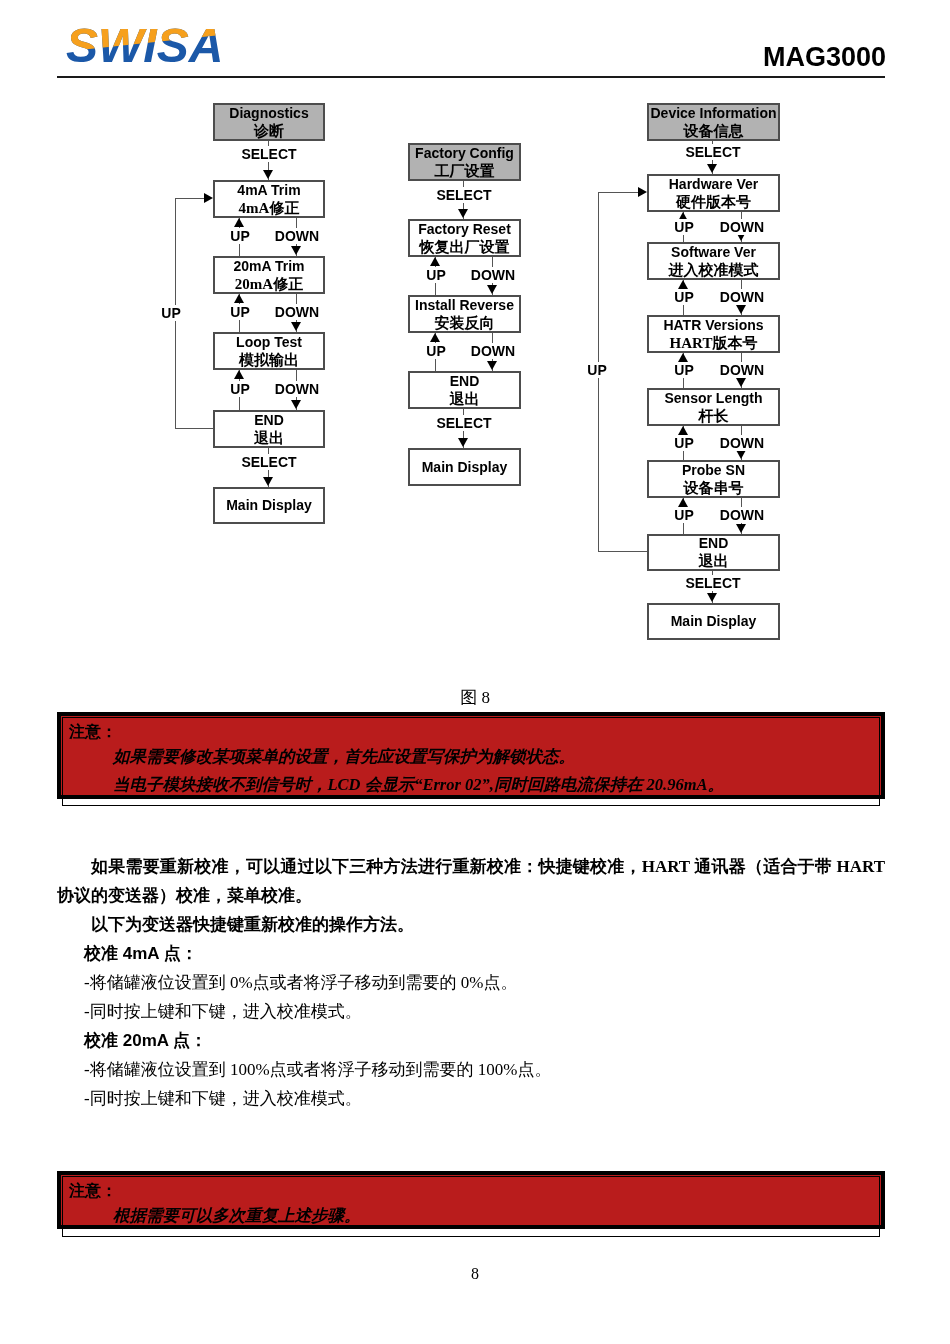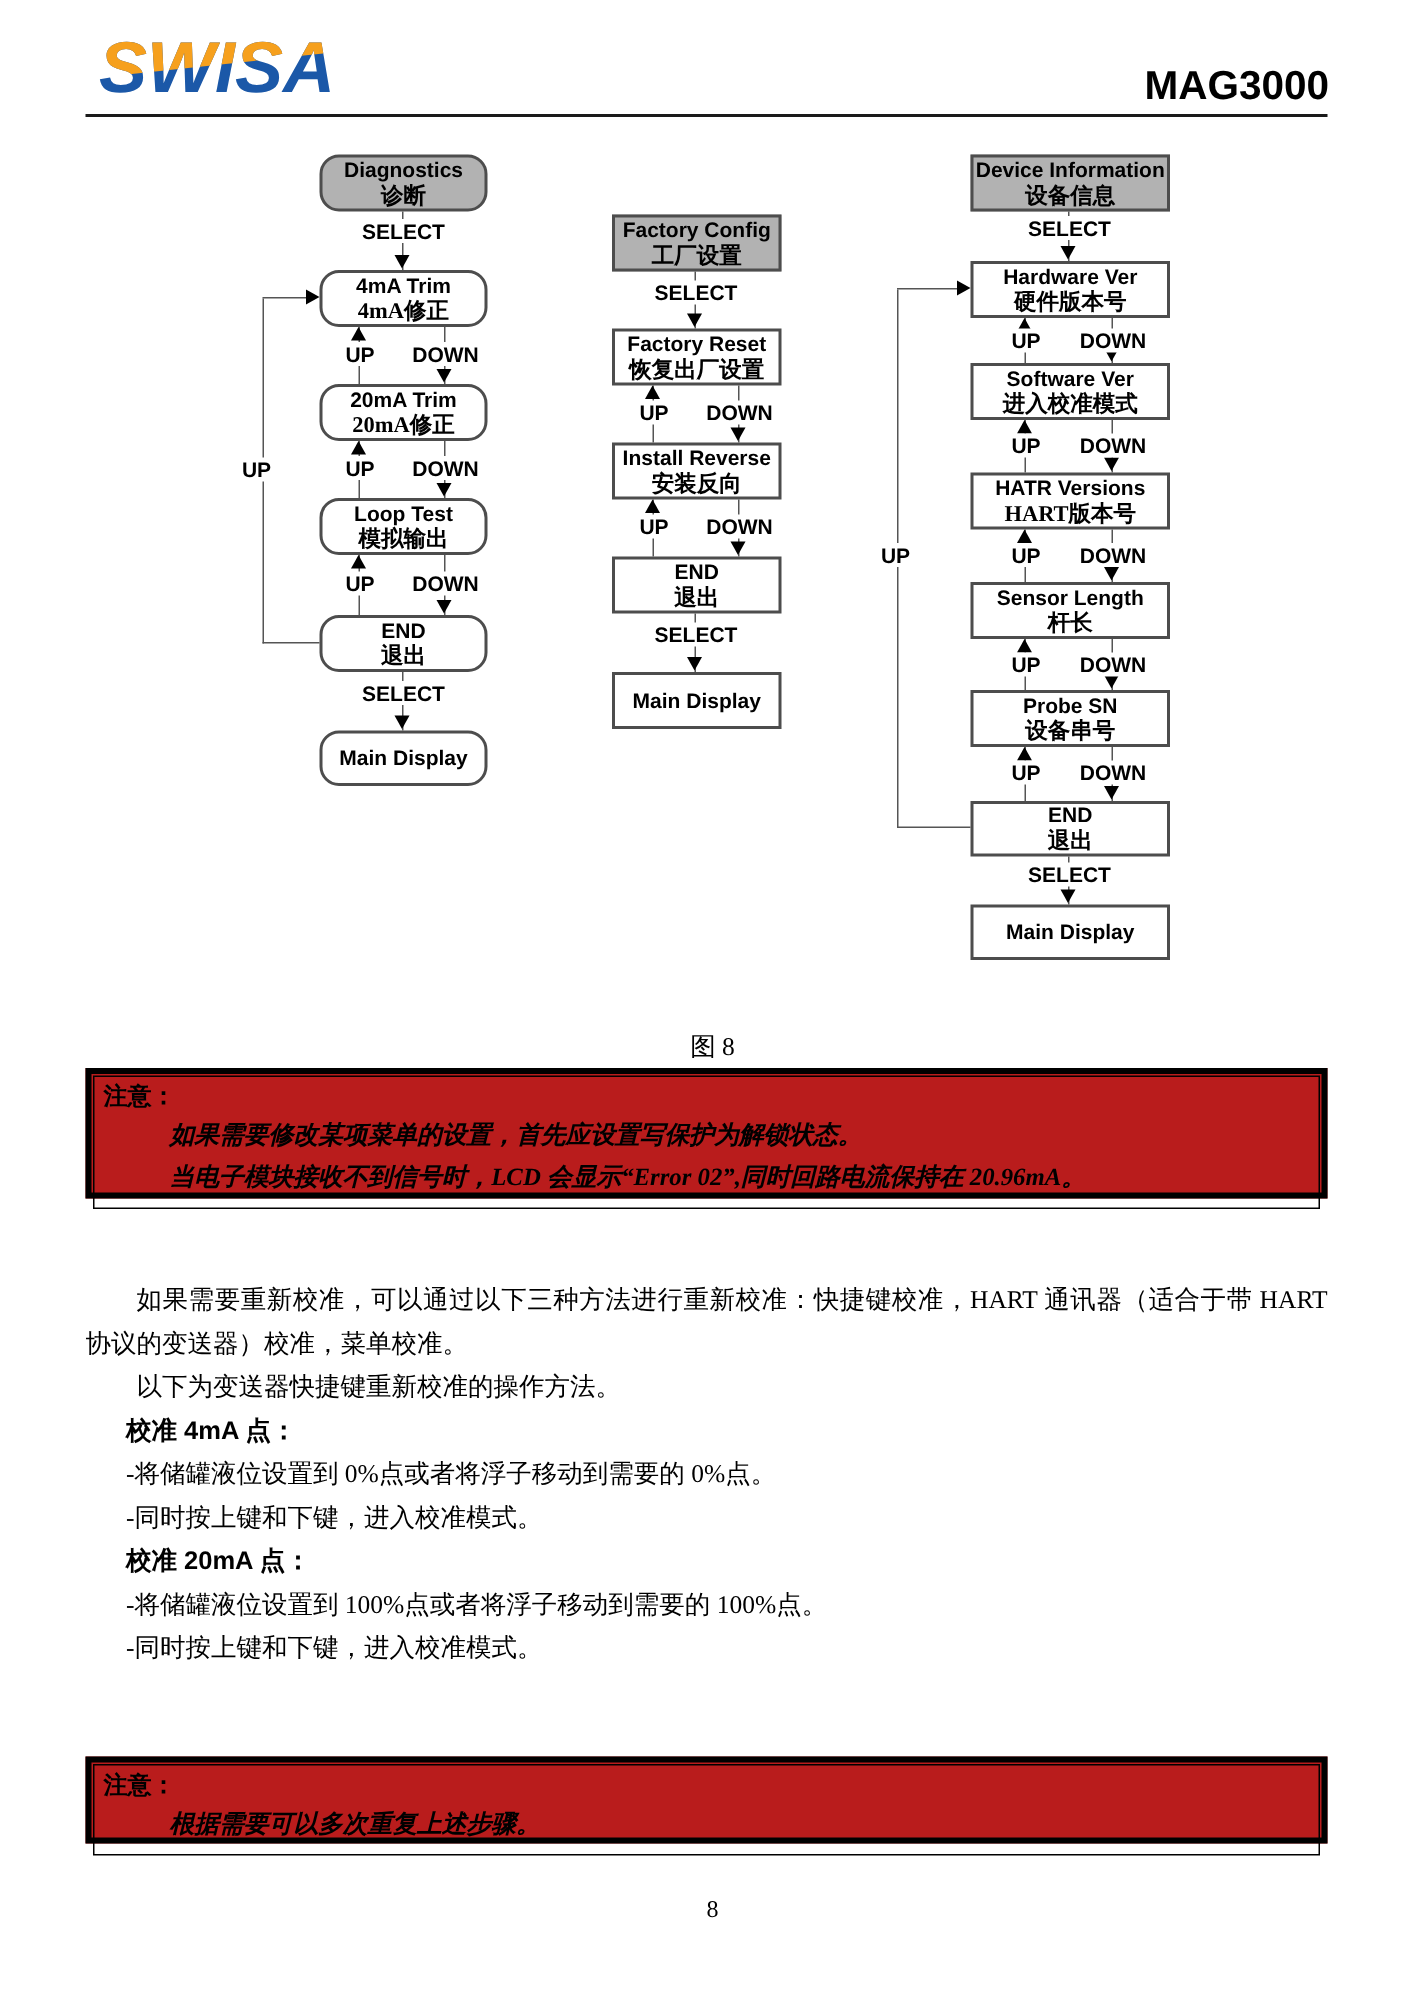--- a/index.html
+++ b/index.html
@@ -17,21 +17,21 @@
         font-family:"Liberation Sans",sans-serif;}
   .hrule{position:absolute;left:57px;top:76px;width:828px;height:2px;background:#1a1a1a;}
 
   
   .bx{position:absolute;box-sizing:border-box;border:2px solid #4d4d4d;background:#fff;
       display:flex;flex-direction:column;align-items:center;justify-content:center;
       text-align:center;}
   .bx.hd{background:#b2b2b2;}
   .bx .en{font:bold 14px/17px "Liberation Sans",sans-serif;white-space:nowrap;}
   .bx .zh{font:bold 15px/18px "Liberation Serif",serif;white-space:nowrap;}
-  .c1{left:213px;width:112px;height:38px;border-radius:13px;}
+  .c1{left:213px;width:112px;height:38px;}
   .c2{left:408px;width:113px;height:38px;}
   .c3{left:647px;width:133px;height:38px;}
   .vl{position:absolute;width:1px;background:#555;}
   .hl{position:absolute;height:1px;background:#555;}
   .au{position:absolute;width:0;height:0;border-left:5px solid transparent;
       border-right:5px solid transparent;border-bottom:9px solid #000;}
   .ad{position:absolute;width:0;height:0;border-left:5px solid transparent;
       border-right:5px solid transparent;border-top:9px solid #000;}
   .ar{position:absolute;width:0;height:0;border-top:5px solid transparent;
       border-bottom:5px solid transparent;border-left:9px solid #000;}
@@ -45,21 +45,21 @@
       border:4px solid #000;background:#b91c1c;}
   .notebox .inner{margin:1px;border:1px solid #000;padding:3px 10px 6px 6px;}
   .note-title{font:bold 16px/22px "Liberation Sans",sans-serif;}
   .note-line{margin-left:44px;font:italic bold 16.5px/28px "Liberation Serif",serif;}
 
   
   .h33{position:absolute;left:66px;top:806px;font:bold 22px/28px "Liberation Sans",sans-serif;}
   .bodyblock{position:absolute;left:57px;top:852px;width:828px;
       font:17px/29px "Liberation Serif",serif;}
   .bodyblock p{margin:0;}
-  .para{text-indent:2em;text-align:justify;}
+  .para{text-indent:2em;text-align:justify;font-weight:bold;}
   .subhead{margin-left:27px !important;font:bold 17px/29px "Liberation Sans",sans-serif;}
   .item{margin-left:27px !important;}
 
   .pagenum{position:absolute;left:0;top:1264px;width:100%;text-align:center;
       font:16px/20px "Liberation Serif",serif;}
 </style>
 </head>
 <body>
 
 <div class="page">

